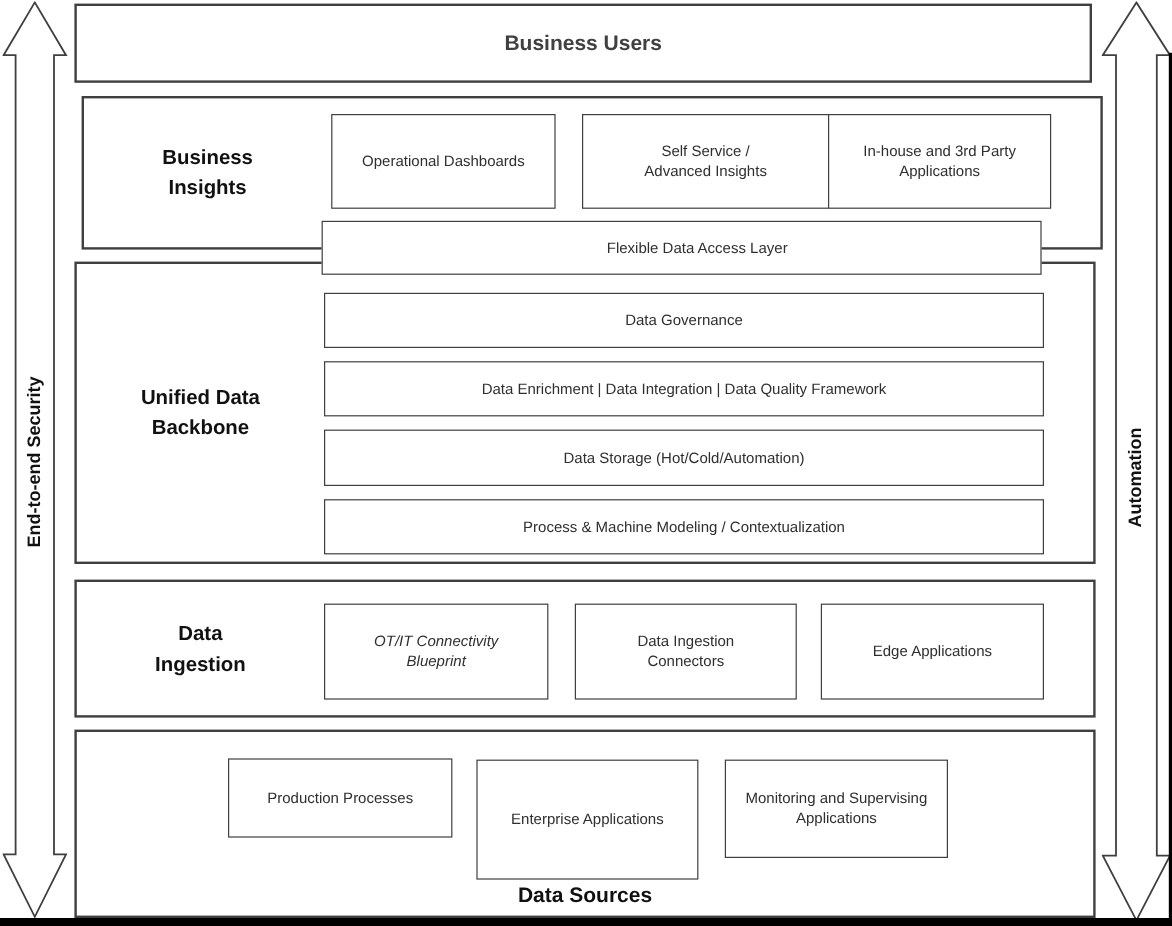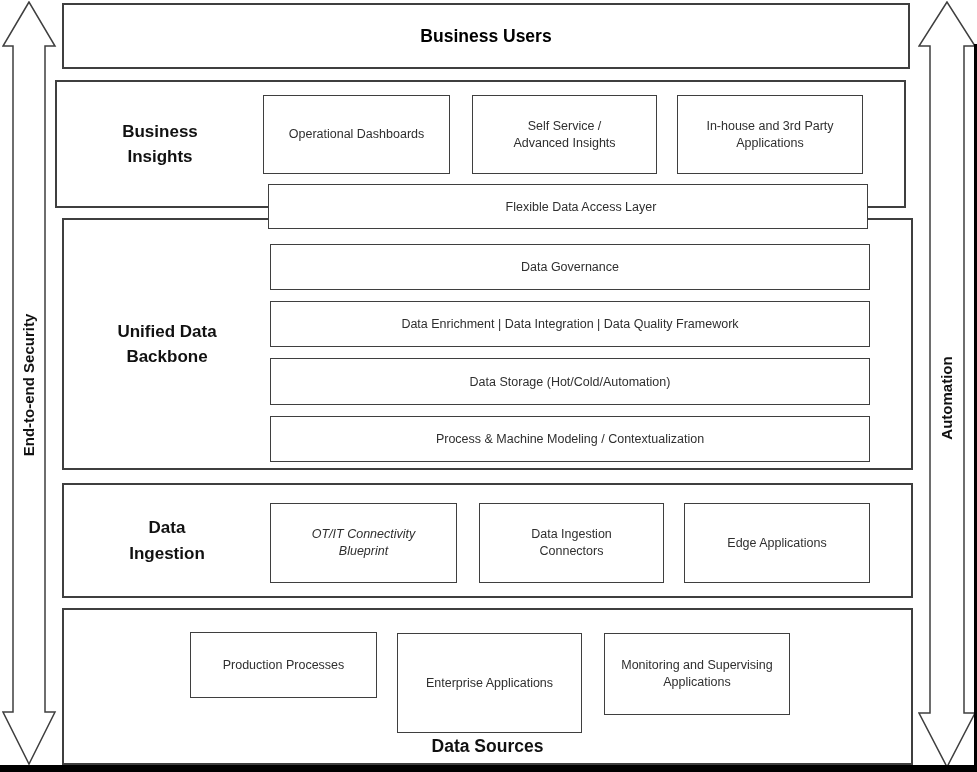--- a/index.html
+++ b/index.html
@@ -74,21 +74,21 @@
 
   .banner {
     position: absolute;
     background: #ffffff;
     border: 2px solid #3f3f3f;
     display: flex;
     align-items: center;
     justify-content: center;
     font-weight: bold;
     font-size: 17.5px;
-    color: #000000;
+    color: #404040;
   }
 
   
   .fdal {
     position: absolute;
     left: 268px; top: 184px;
     width: 600px; height: 45px;
     background: #ffffff;
     border: 1.5px solid #3f3f3f;
     display: flex;
@@ -138,28 +138,28 @@
 
   <svg class="abs" style="left:918px; top:1px;" width="59" height="768" viewBox="0 0 59 768">
     <polygon points="29,1 1,45 12,45 12,712 1,712 29,766 57,712 46,712 46,45 57,45" fill="#ffffff" stroke="#3f3f3f" stroke-width="1.5" stroke-linejoin="miter"></polygon>
   </svg>
   <div class="arrow-label" style="left:747px; top:388px;">Automation</div>
 
   <div class="banner" style="left:62px; top:3px; width:848px; height:66px;">
     <span>Business Users</span>
   </div>
 
-  <div class="section" style="left:55px; top:80px; width:851px; height:128px;">
+  <div class="section" style="left:68px; top:80px; width:851px; height:128px;">
     <div class="section-label">
       <div class="txt" style="width:120px;">Business Insights</div>
     </div>
     <div class="mini-box" style="left:206px; top:13px; width:187px; height:79px;">
       <span>Operational Dashboards</span>
     </div>
-    <div class="mini-box" style="left:415px; top:13px; width:185px; height:79px;">
+    <div class="mini-box" style="left:415px; top:13px; width:206px; height:79px;">
       <span>Self Service /
 Advanced Insights</span>
     </div>
     <div class="mini-box" style="left:620px; top:13px; width:186px; height:79px;">
       <span>In-house and 3rd Party
 Applications</span>
     </div>
   </div>
 
   <div class="fdal">

